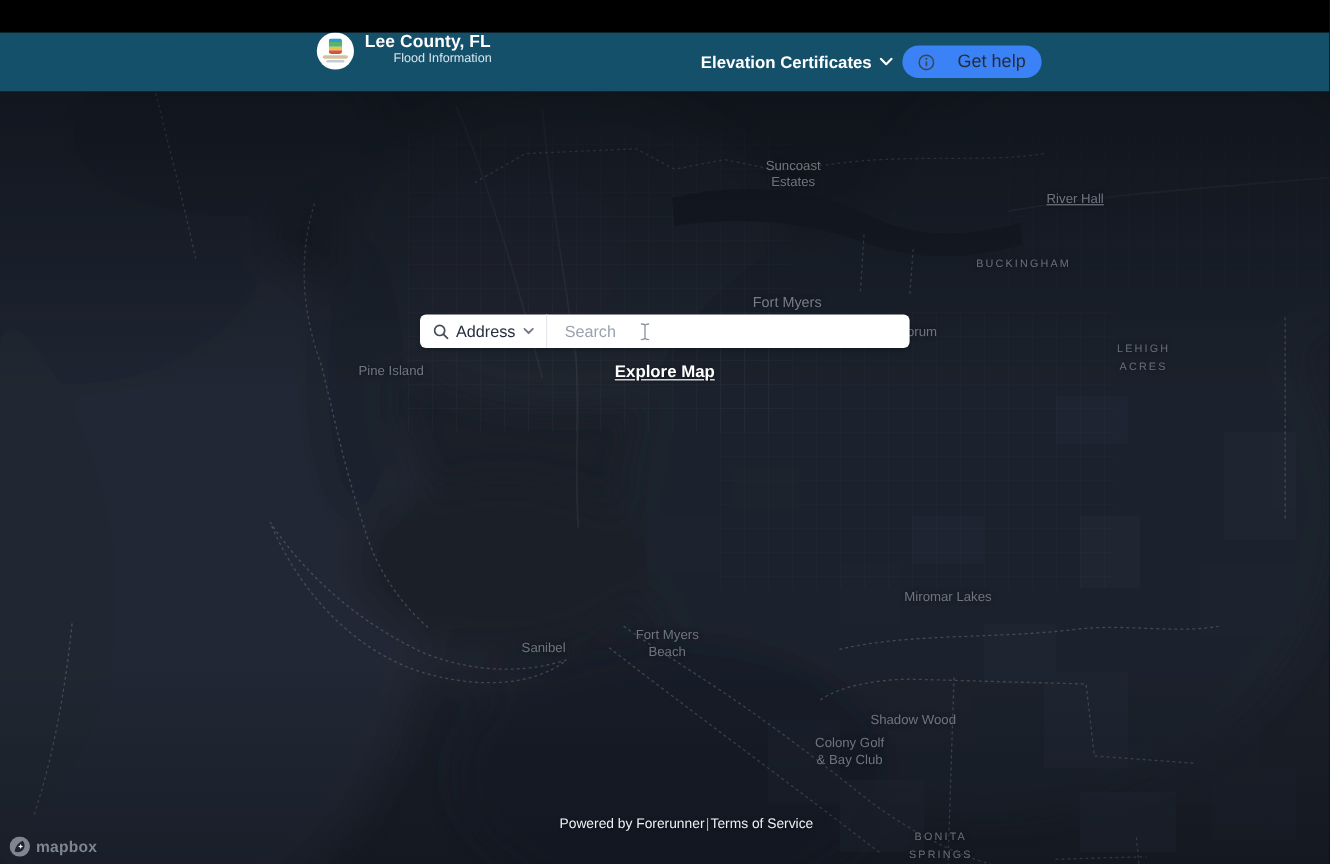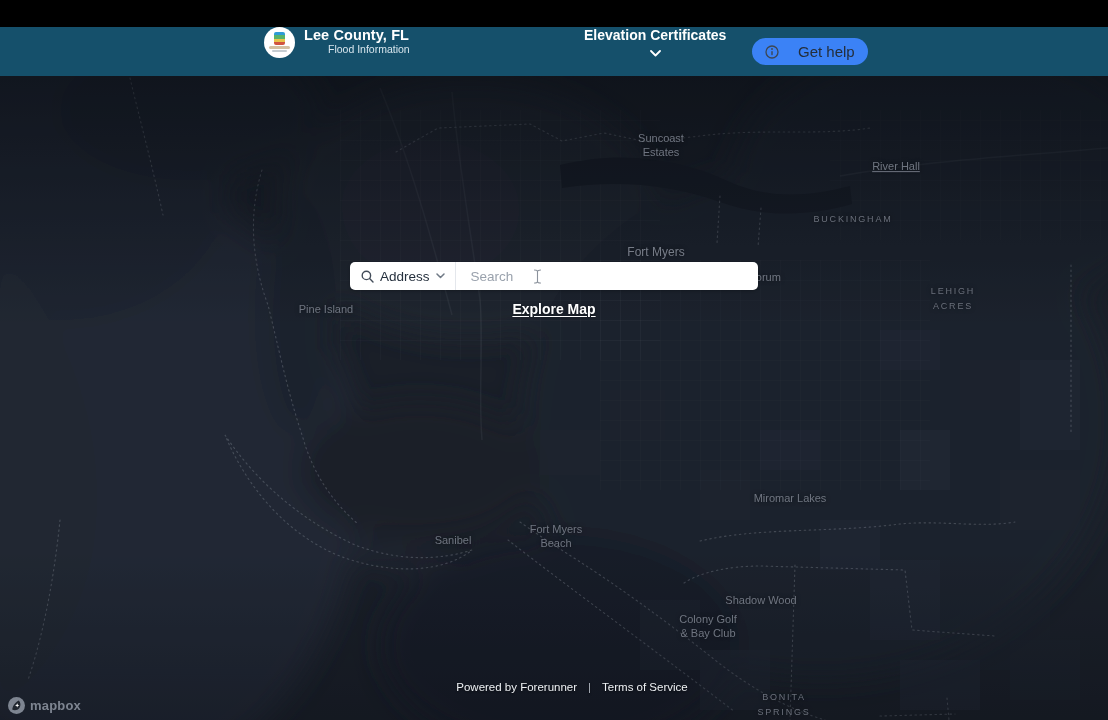--- a/index.html
+++ b/index.html
@@ -23,21 +23,21 @@
   .brand { position:absolute; left:264px; top:0; height:49px; display:flex; align-items:flex-start; gap:9px; }
   .brand-logo { width:31px; height:31px; border-radius:50%; background:#fff; position:relative; overflow:hidden; flex:0 0 auto; }
   .seal { position:absolute; left:10px; top:5px; width:11px; height:13px; border-radius:2px; overflow:hidden; }
   .seal div { height:25%; width:100%; }
   .seal .a{background:#2e9bd6;} .seal .b{background:#59b36a;} .seal .c{background:#e8c34a;} .seal .d{background:#d1543f;}
   .seal-text { position:absolute; left:5px; top:19px; width:21px; height:3px; border-radius:2px; background:#c9b08a; opacity:.8; }
   .seal-text2 { position:absolute; left:8px; top:23px; width:15px; height:2px; border-radius:2px; background:#b6bfc6; opacity:.8; }
   .brand-title { color:#fff; font-size:14.5px; font-weight:700; line-height:16px; letter-spacing:.1px; }
   .brand-sub { color:#d7e5ed; font-size:10.5px; line-height:13px;margin-left:24px; }
   .elev-dd { position:absolute; left:584px; top:0; height:49px; display:flex; align-items:center; gap:7px;
-             color:#fff; font-size:14px; font-weight:700; cursor:pointer;flex-direction:column; }
+             color:#fff; font-size:14px; font-weight:700; cursor:pointer; }
   .get-help { position:absolute; left:752px; top:11px; height:27px; padding:0 13px; border:none;
               border-radius:14px; background:#3b82f6; display:flex; align-items:center; gap:19px;
               color:#242e3a; font-size:15px; font-weight:500; font-family:inherit; cursor:pointer; }
 
   
   .hero { position:absolute; top:243px; left:0; right:0; z-index:10; display:flex; flex-direction:column; align-items:center; }
   .hero h1 { width:330px; text-align:center; color:#fff; font-size:26px; line-height:30px; font-weight:700;
              letter-spacing:-.2px; text-shadow:0 1px 4px rgba(0,0,0,.35); }
   .search-bar { position:relative; margin-top:19px; width:408px; height:28px; background:#fff; border-radius:5px;
                 display:flex; align-items:center; box-shadow:0 1px 3px rgba(0,0,0,.25); }
@@ -46,21 +46,21 @@
   .vdiv { width:1px; height:28px; background:#e4e7ec; }
   .search-bar input { flex:1; height:100%; border:none; outline:none; background:transparent;
                       padding:0 10px 0 15px; font-size:13.5px; font-family:inherit; color:#c2410c; }
   .search-bar input::placeholder { color:#9aa2ad; }
   .ibeam { position:absolute; left:183px; top:7px; }
   .explore { margin-top:11px; color:#fff; font-size:14px; font-weight:700; text-decoration:underline;
              text-underline-offset:2px; cursor:pointer; text-shadow:0 1px 3px rgba(0,0,0,.4); }
 
   
   .footer-links { position:absolute; top:681px; left:0; right:0; z-index:10; display:flex; justify-content:center;
-                  align-items:flex-end; gap:11px; color:#eef1f4; font-size:11.5px; font-weight:500;
+                  align-items:flex-end; gap:1px; color:#eef1f4; font-size:11.5px; font-weight:500;
                   text-shadow:0 1px 2px rgba(0,0,0,.5);padding-left:36px; }
   .footer-links a { color:#eef1f4; text-decoration:none; cursor:pointer; }
   .footer-links .sep { color:#aab1bb; font-weight:400; }
   .mapbox-badge { position:absolute; left:8px; top:697px; z-index:10; display:flex; align-items:center; gap:5px; }
   .mapbox-badge span { color:#7e8591; font-size:13px; font-weight:600; letter-spacing:.2px; }
 </style>
 </head>
 <body>
 
 <div class="screen">

